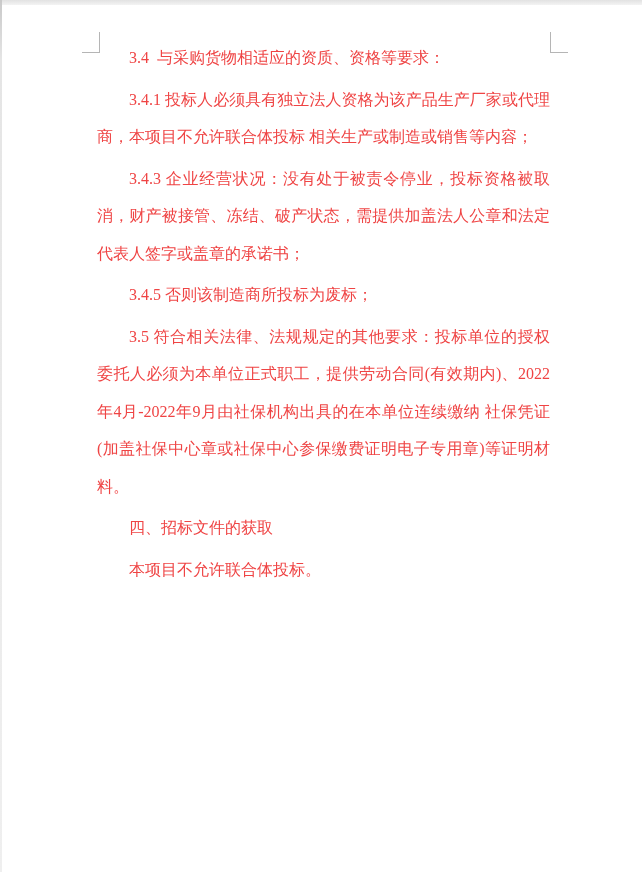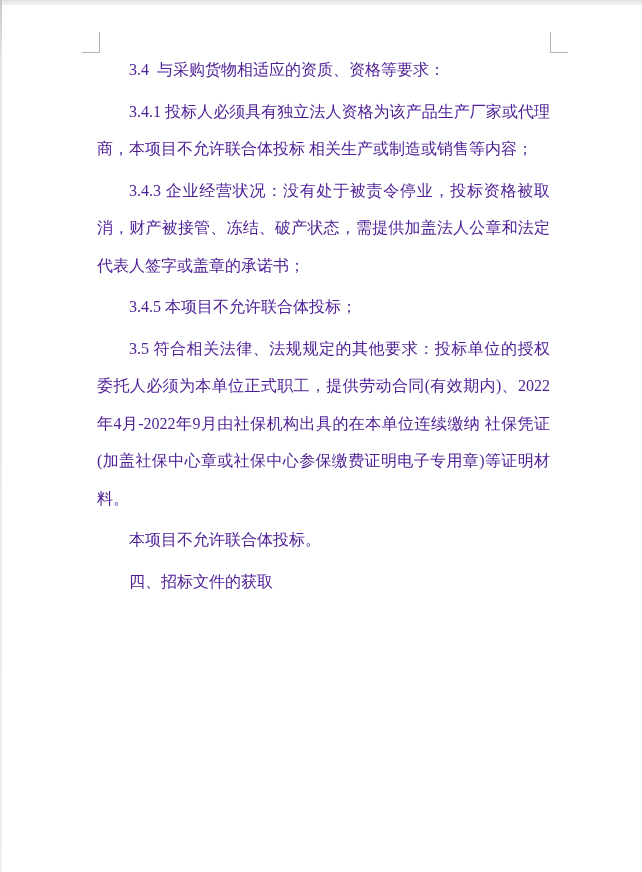--- a/index.html
+++ b/index.html
@@ -35,25 +35,25 @@
     border-bottom: 1px solid #b5b5b5;
   }
   .crop-tr {
     left: 550px;
     border-left: 1px solid #b5b5b5;
     border-bottom: 1px solid #b5b5b5;
   }
   .doc-text {
     position: absolute;
     left: 97px;
-    top: 51px;
+    top: 39px;
     width: 453px;
     font-size: 16px;
     line-height: 37.5px;
-    color: #4c1d95;
+    color: #ef4444;
   }
   .doc-text p {
     margin: 0 0 4px 0;
     text-indent: 32px;
     text-align: justify;
     text-justify: inter-ideograph;
     white-space: pre-wrap;
     word-break: break-all;
   }
 </style>
@@ -65,19 +65,19 @@
   <div class="edge-top"></div>
   <div class="edge-left"></div>
 
   <div class="crop-mark crop-tl"></div>
   <div class="crop-mark crop-tr"></div>
 
   <div class="doc-text">
     <p>3.4  与采购货物相适应的资质、资格等要求：</p>
     <p>3.4.1 投标人必须具有独立法人资格为该产品生产厂家或代理商，本项目不允许联合体投标 相关生产或制造或销售等内容；</p>
     <p>3.4.3 企业经营状况：没有处于被责令停业，投标资格被取消，财产被接管、冻结、破产状态，需提供加盖法人公章和法定代表人签字或盖章的承诺书；</p>
-    <p>3.4.5 本项目不允许联合体投标；</p>
+    <p>3.4.5 否则该制造商所投标为废标；</p>
     <p>3.5 符合相关法律、法规规定的其他要求：投标单位的授权委托人必须为本单位正式职工，提供劳动合同(有效期内)、2022年4月-2022年9月由社保机构出具的在本单位连续缴纳 社保凭证(加盖社保中心章或社保中心参保缴费证明电子专用章)等证明材料。</p>
+    <p>四、招标文件的获取</p>
     <p>本项目不允许联合体投标。</p>
-    <p>四、招标文件的获取</p>
   </div>
 
 </div>
 
 </body></html>

